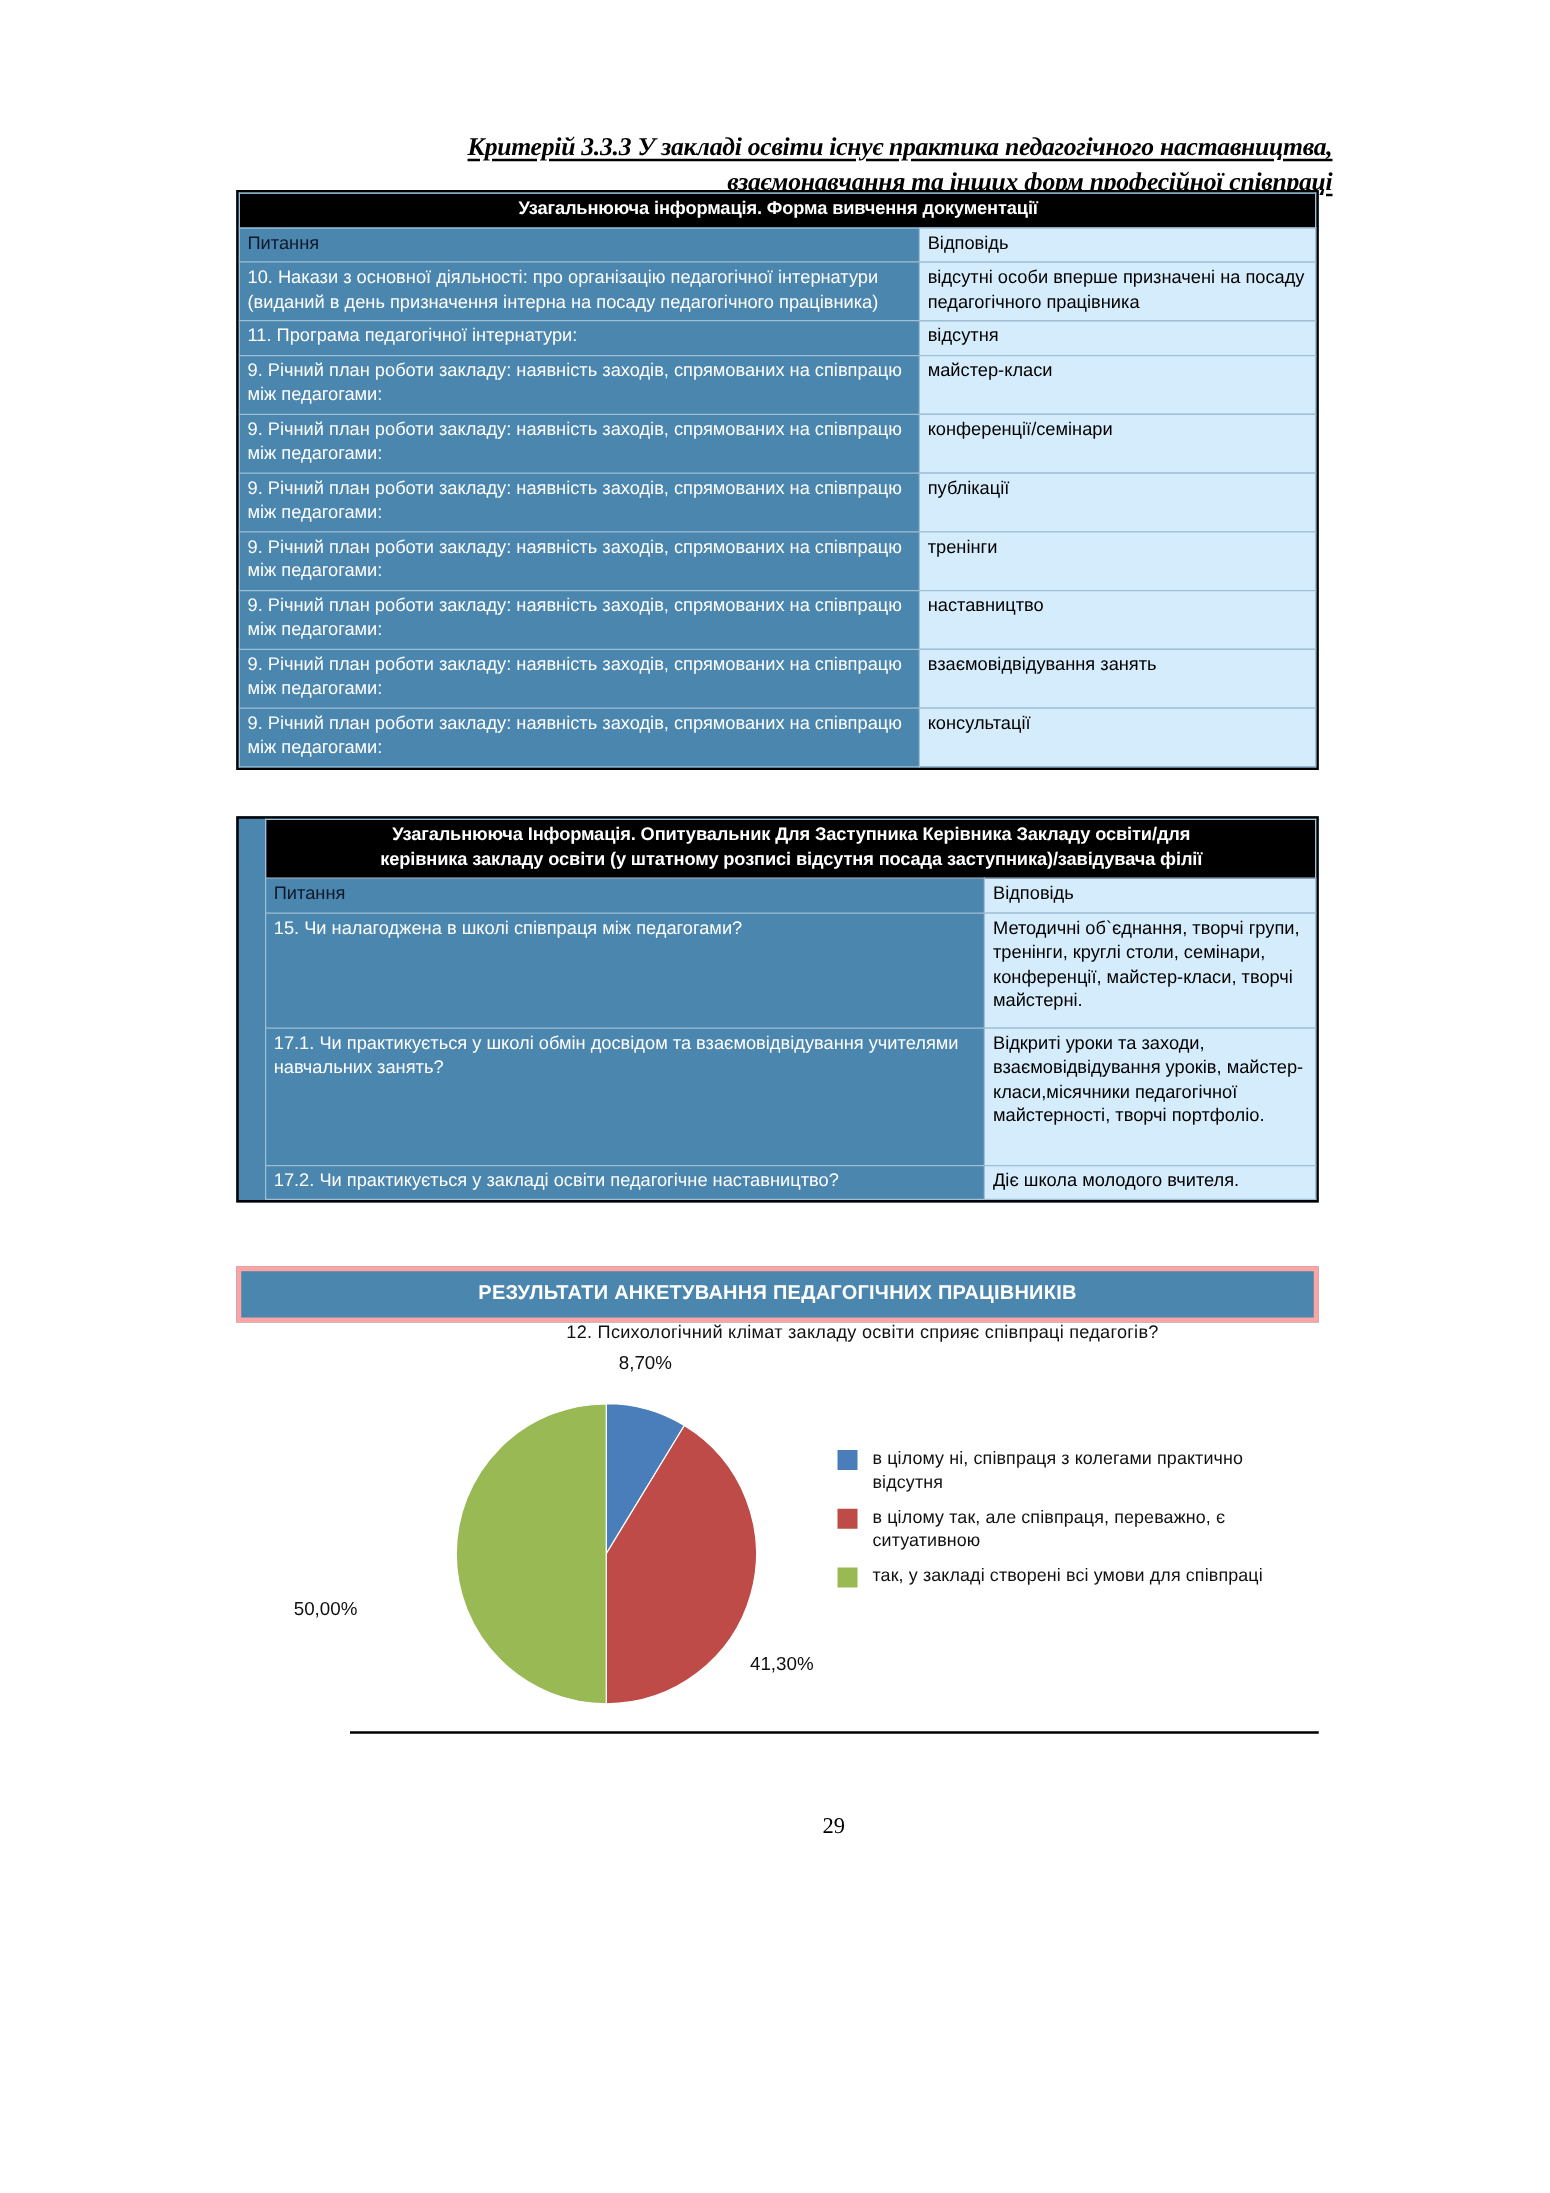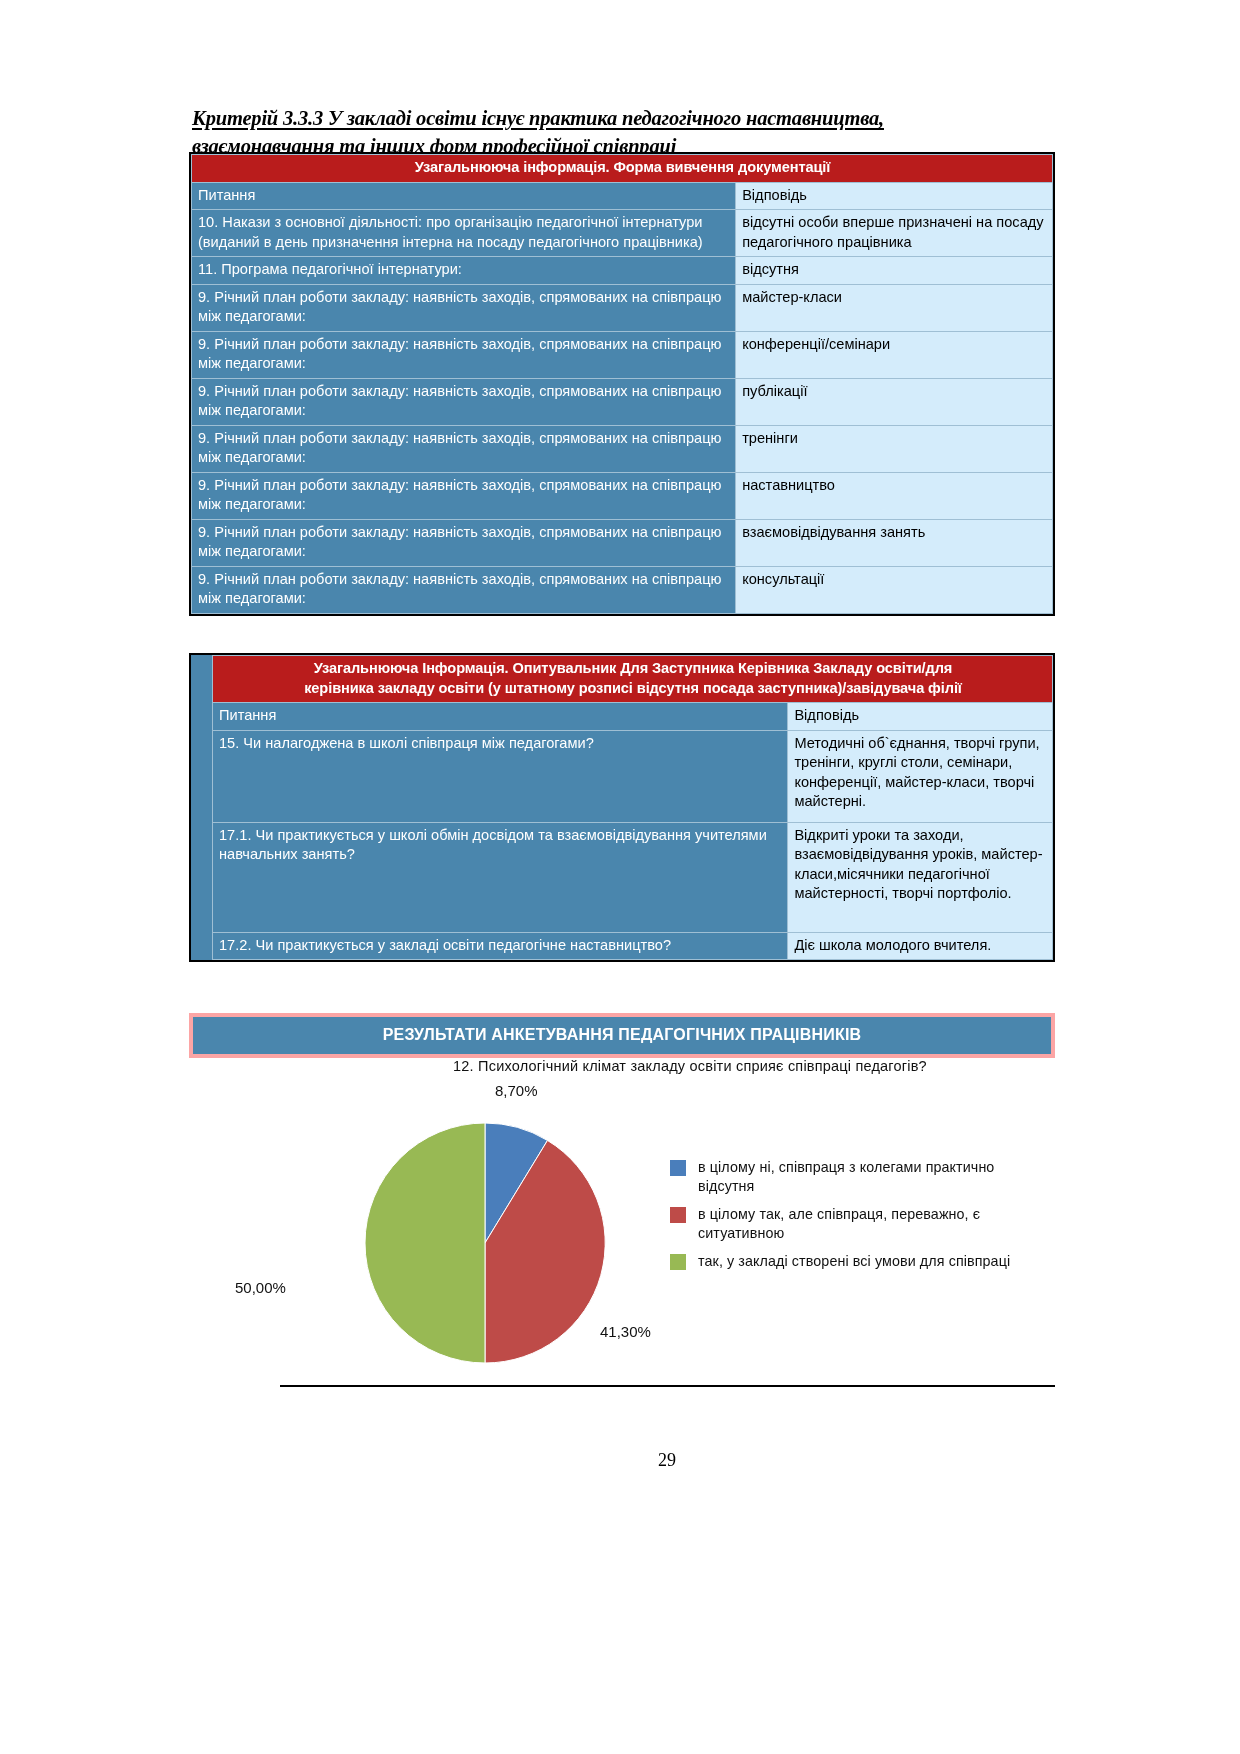--- a/index.html
+++ b/index.html
@@ -16,24 +16,24 @@
   }
   .page {
     position: absolute;
     inset: 0;
     padding: 0;
   }
 
   
   .doc-title {
     position: absolute;
-    left: 192px;
+    left: 206px;
     top: 104px;
     width: 860px;
-    text-align: left;
+    text-align: right;
     font-family: "Liberation Serif", serif;
     font-style: italic;
     font-weight: 700;
     font-size: 20.5px;
     line-height: 28px;
     letter-spacing: -0.2px;
   }
   .doc-title span {
     text-decoration: underline;
     text-underline-offset: 3px;
@@ -52,33 +52,33 @@
     table-layout: fixed;
   }
   table.data td, table.data th {
     border: 1px solid #9fbfd4;
     vertical-align: top;
     padding: 3px 5px 4px 6px;
     font-size: 14.6px;
     line-height: 19.5px;
   }
   .banner {
-    background: #b91c1c;
+    background: #000000;
     color: #ffffff;
     font-weight: 700;
     text-align: center;
     font-size: 15.5px;
     line-height: 22px;
     letter-spacing: -0.1px;
     padding: 6px 10px 7px 10px;
     border: 1px solid #4a86ad;
   }
   .q-head, .a-head {
     background: #4a86ad;
-    color: #ffffff;
+    color: #0f172a;
     font-weight: 400;
     text-align: left;
     font-size: 14.6px;
   }
   .a-head {
     background: #d4ecfb;
     color: #000000;
   }
   td.q {
     background: #4a86ad;

